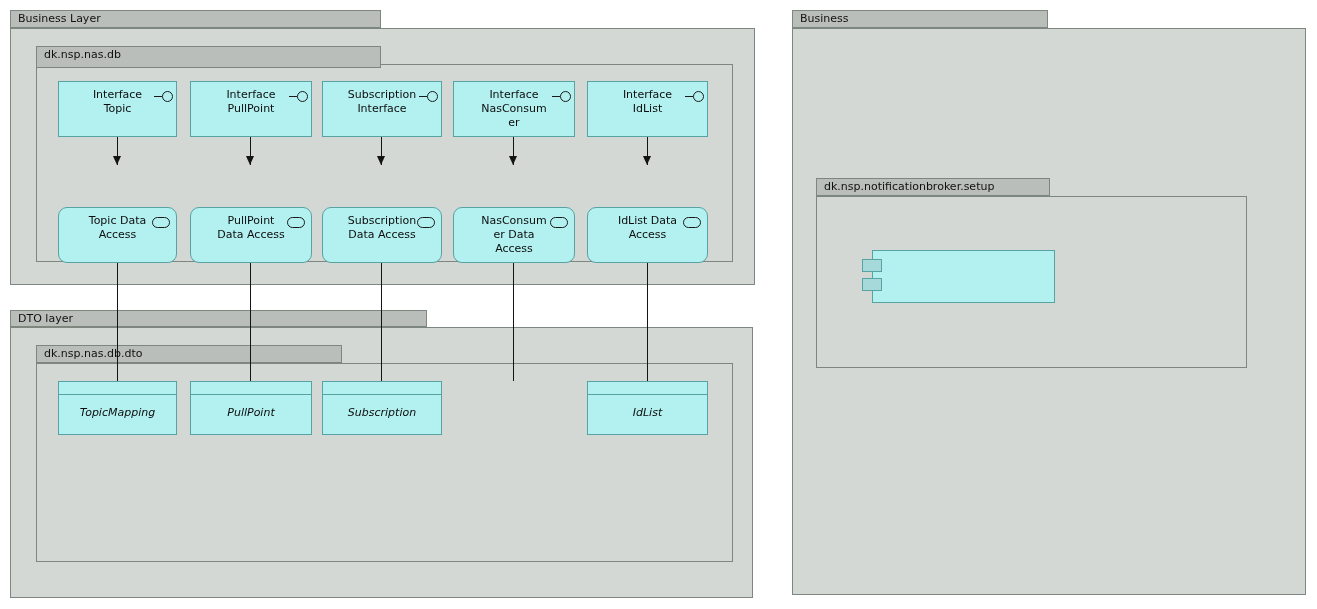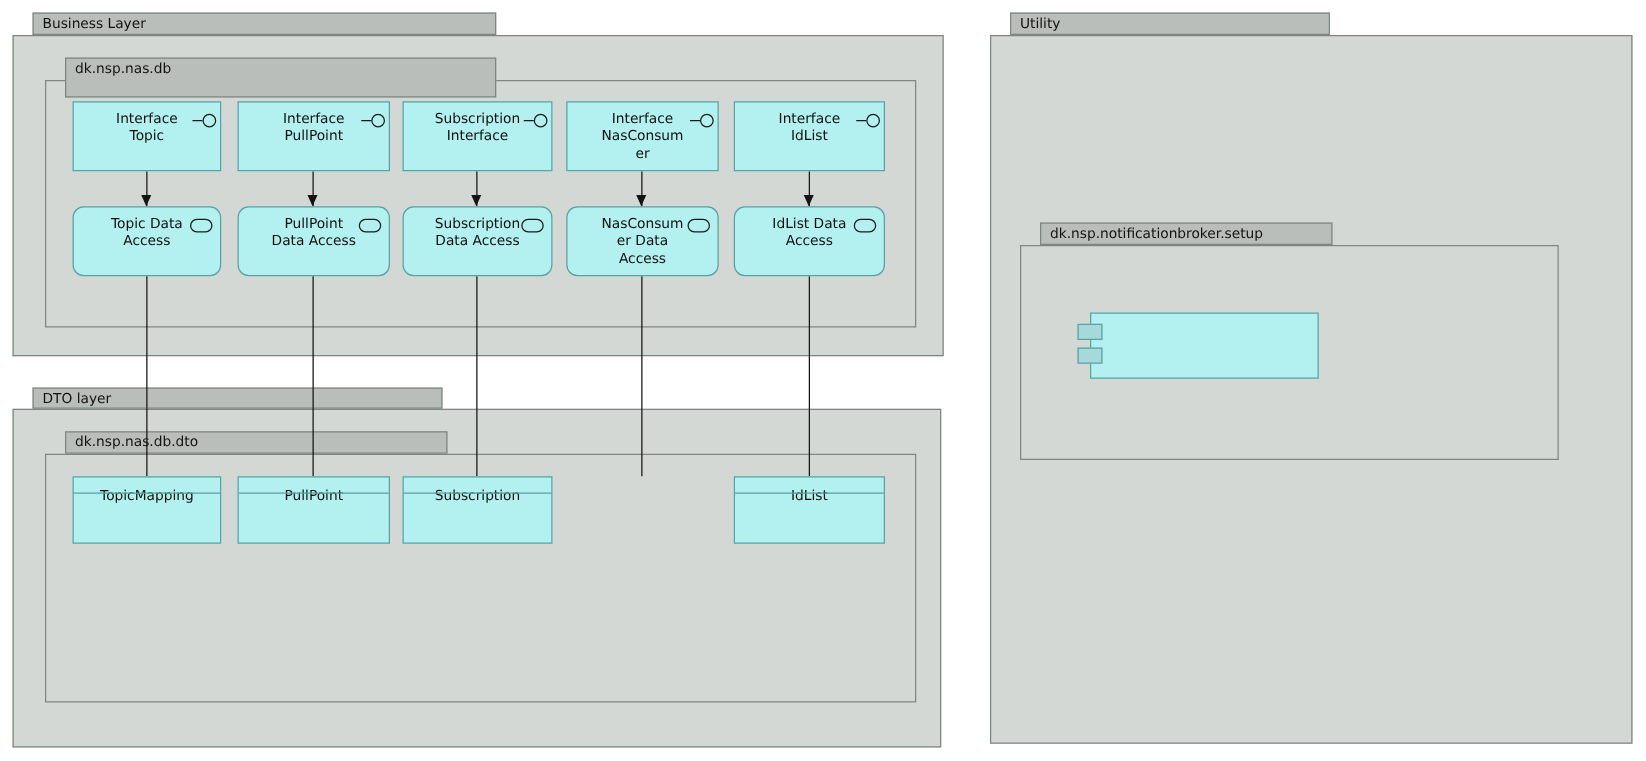--- a/index.html
+++ b/index.html
@@ -1,35 +1,35 @@
 <!DOCTYPE html>
 <html style="--pkg-tab: #b9beba; --pkg-body: #d4d8d4; --pkg-border: #7e877f; --node-fill: #b3f1f1; --node-border: #57a2a2; --comp-tab: #a6dada;"><head>
 <meta charset="utf-8">
 <style>
   html,body{margin:0;padding:0;background:#ffffff;}
   body{font-family:"DejaVu Sans","Liberation Sans",sans-serif;color:#111;}
   .canvas{position:relative;width:1317px;height:609px;background:#ffffff;overflow:hidden;}
 
   
   .pkg-tab{position:absolute;background:var(--pkg-tab,#b9beba);border:1px solid var(--pkg-border,#7e877f);
-           box-sizing:border-box;z-index:2;margin-left:16px;}
+           box-sizing:border-box;z-index:2;}
   .pkg-label{display:block;font-size:11px;line-height:16px;padding-left:7px;white-space:nowrap;color:#111;}
   .pkg-body{position:absolute;background:var(--pkg-body,#d4d8d4);border:1px solid var(--pkg-border,#7e877f);
             box-sizing:border-box;z-index:1;}
   .pkg-body.inner{z-index:2;}
   .pkg-tab.inner{z-index:3;}
 
   
   .node{position:absolute;background:var(--node-fill,#b3f1f1);border:1px solid var(--node-border,#57a2a2);
         box-sizing:border-box;z-index:4;}
-  .node.rounded{border-radius:9px;}
+  .node.rounded{border-radius:9px;margin-top:42px;}
   .node-label{display:block;white-space:pre-line;text-align:center;font-size:11px;line-height:14px;
               padding-top:6px;color:#0d0d0d;}
   .cls-divider{position:absolute;left:0;right:0;top:12px;border-top:1px solid var(--node-border,#57a2a2);}
-  .cls .node-label{padding-top:8px;}
+  .cls .node-label{padding-top:24px;font-style:italic;}
 
   
   .lollipop{position:absolute;top:9px;right:3px;width:19px;height:11px;}
   .lollipop .stem{position:absolute;left:0;top:5px;width:8px;height:1px;background:#1a1a1a;}
   .lollipop .ball{position:absolute;right:0;top:0;width:9px;height:9px;border:1px solid #1a1a1a;border-radius:50%;}
 
   
   .stadium{position:absolute;top:9px;right:6px;width:16px;height:9px;border:1px solid #1a1a1a;border-radius:6px;}
 
   
@@ -49,21 +49,21 @@
 
   <div>
     <div class="pkg-body" style="left:10px;top:28px;width:745px;height:257px"></div>
     <div class="pkg-tab" style="left:10px;top:10px;width:371px;height:18px">
       <span class="pkg-label">Business Layer</span>
     </div>
   </div>
 
   <div>
     <div class="pkg-body inner" style="left:36px;top:64px;width:697px;height:198px"></div>
-    <div class="pkg-tab inner" style="left:36px;top:46px;width:345px;height:32px">
+    <div class="pkg-tab inner" style="left:36px;top:46px;width:345px;height:22px">
       <span class="pkg-label">dk.nsp.nas.db</span>
     </div>
   </div>
 
   <div class="node" style="left:58px;top:81px;width:119px;height:56px">
     <span class="node-label">Interface
 Topic</span>
     <span class="lollipop">
         <i class="stem"></i>
         <i class="ball"></i>
@@ -125,21 +125,21 @@
     <span class="stadium"></span>
   </div>
   <div class="node rounded" style="left:587px;top:165px;width:121px;height:56px">
     <span class="node-label">IdList Data
 Access</span>
     <span class="stadium"></span>
   </div>
 
   <div>
     <div class="pkg-body" style="left:10px;top:327px;width:743px;height:271px"></div>
-    <div class="pkg-tab" style="left:10px;top:310px;width:328px;height:17px">
+    <div class="pkg-tab" style="left:10px;top:310px;width:417px;height:17px">
       <span class="pkg-label">DTO layer</span>
     </div>
   </div>
 
   <div>
     <div class="pkg-body inner" style="left:36px;top:363px;width:697px;height:199px"></div>
     <div class="pkg-tab inner" style="left:36px;top:345px;width:306px;height:18px">
       <span class="pkg-label">dk.nsp.nas.db.dto</span>
     </div>
   </div>
@@ -157,21 +157,21 @@
     <span class="node-label">Subscription</span>
   </div>
   <div class="node cls" style="left:587px;top:381px;width:121px;height:54px">
     <span class="cls-divider"></span>
     <span class="node-label">IdList</span>
   </div>
 
   <div>
     <div class="pkg-body" style="left:792px;top:28px;width:514px;height:567px"></div>
     <div class="pkg-tab" style="left:792px;top:10px;width:256px;height:18px">
-      <span class="pkg-label">Utility</span>
+      <span class="pkg-label">Business</span>
     </div>
   </div>
 
   <div>
     <div class="pkg-body inner" style="left:816px;top:196px;width:431px;height:172px"></div>
     <div class="pkg-tab inner" style="left:816px;top:178px;width:234px;height:18px">
       <span class="pkg-label">dk.nsp.notificationbroker.setup</span>
     </div>
   </div>
 

